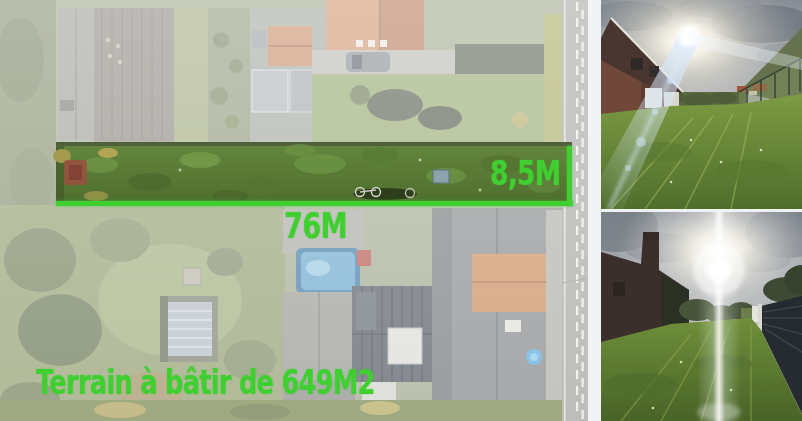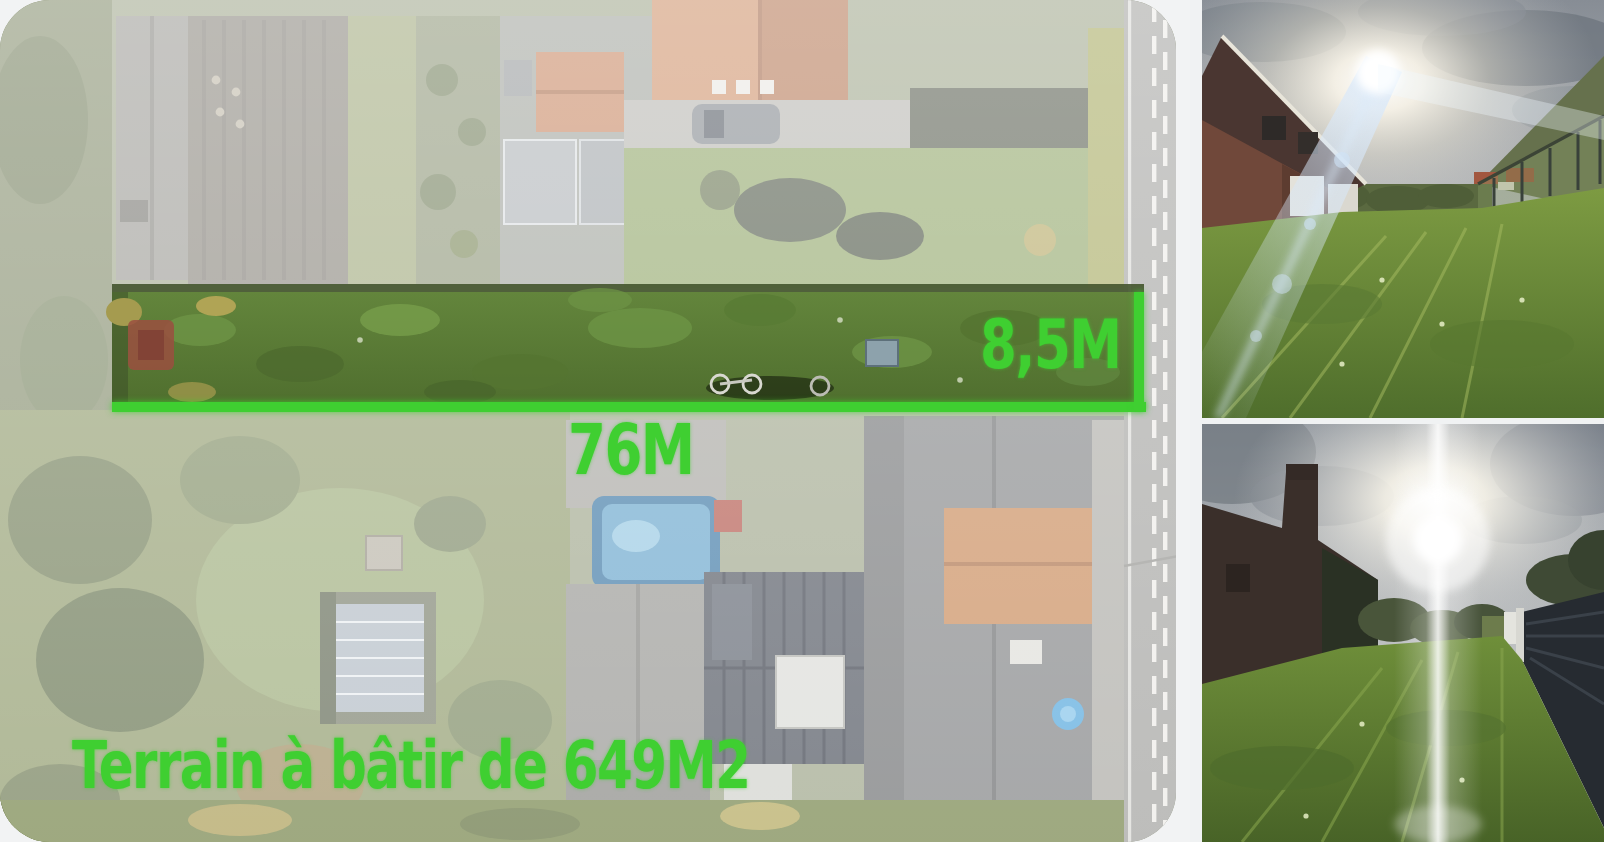--- a/index.html
+++ b/index.html
@@ -1,18 +1,18 @@
 <!DOCTYPE html>
 <html style="--accent: #3fcf31;"><head>
 <meta charset="utf-8">
 <style>
   html,body{margin:0;padding:0;background:#ffffff;}
   body{width:802px;height:421px;overflow:hidden;font-family:"DejaVu Sans","Liberation Sans",sans-serif;}
   .collage{position:relative;width:802px;height:421px;background:#f2f3f4;}
-  .aerial{position:absolute;left:0;top:0;width:588px;height:421px;overflow:hidden;border-radius:25px;}
+  .aerial{position:absolute;left:0;top:0;width:588px;height:421px;overflow:hidden;}
   .photo-top{position:absolute;left:601px;top:0;width:201px;height:209px;overflow:hidden;}
   .photo-bottom{position:absolute;left:601px;top:212px;width:201px;height:209px;overflow:hidden;}
   .divider-v{position:absolute;left:595px;top:0;width:6px;height:421px;background:#f0f2f3;}
   .divider-h{position:absolute;left:601px;top:209px;width:201px;height:3px;background:#f0f2f3;}
   svg{display:block;}
   .m-line{position:absolute;background:var(--accent,#3fcf31);box-shadow:0 0 3px rgba(63,207,49,.8);}
   .m-line-h{left:56px;top:201px;width:517px;height:5px;}
   .m-line-v{left:567px;top:146px;width:5px;height:59px;}
   .m-label{position:absolute;color:var(--accent,#3fcf31);font-weight:bold;line-height:1;white-space:nowrap;
            transform:scaleX(0.78);transform-origin:0 50%;

